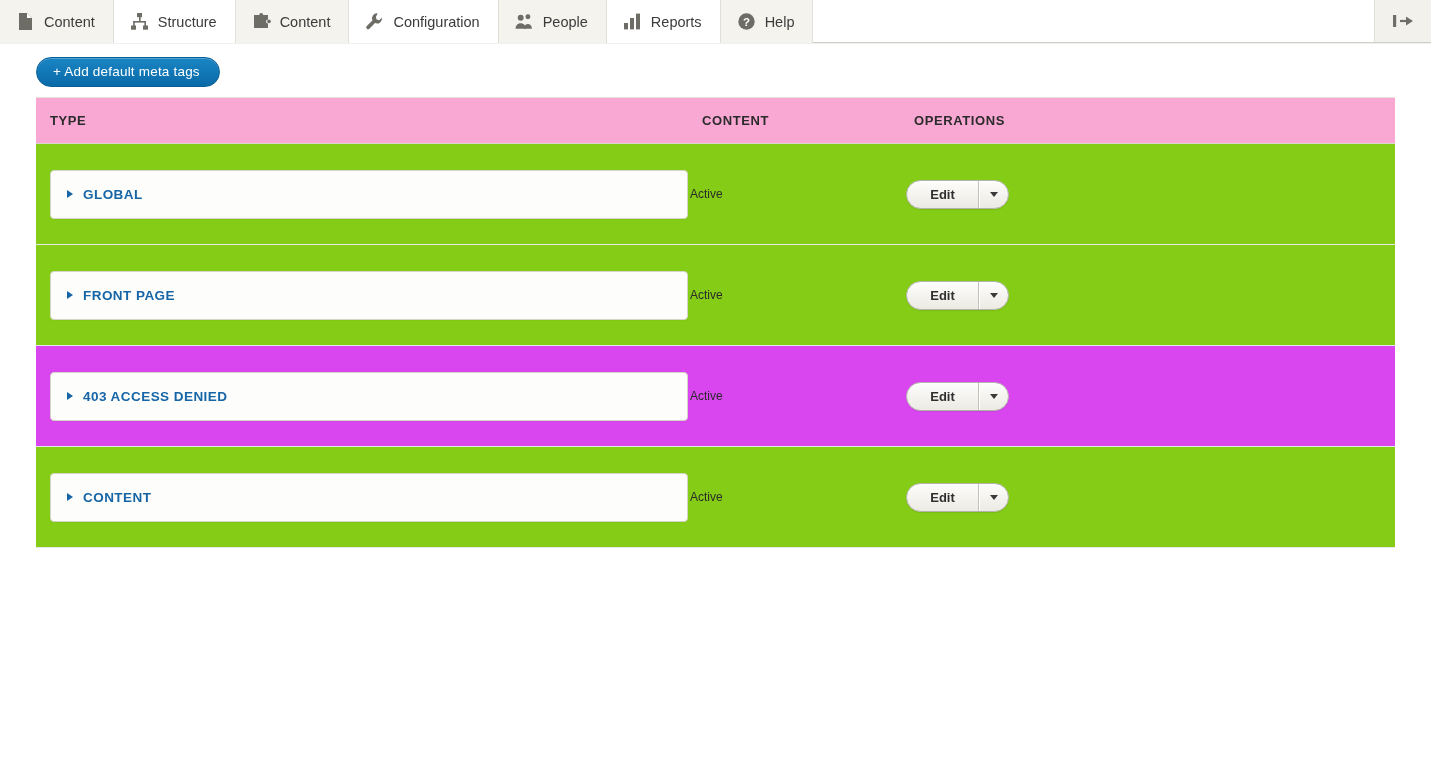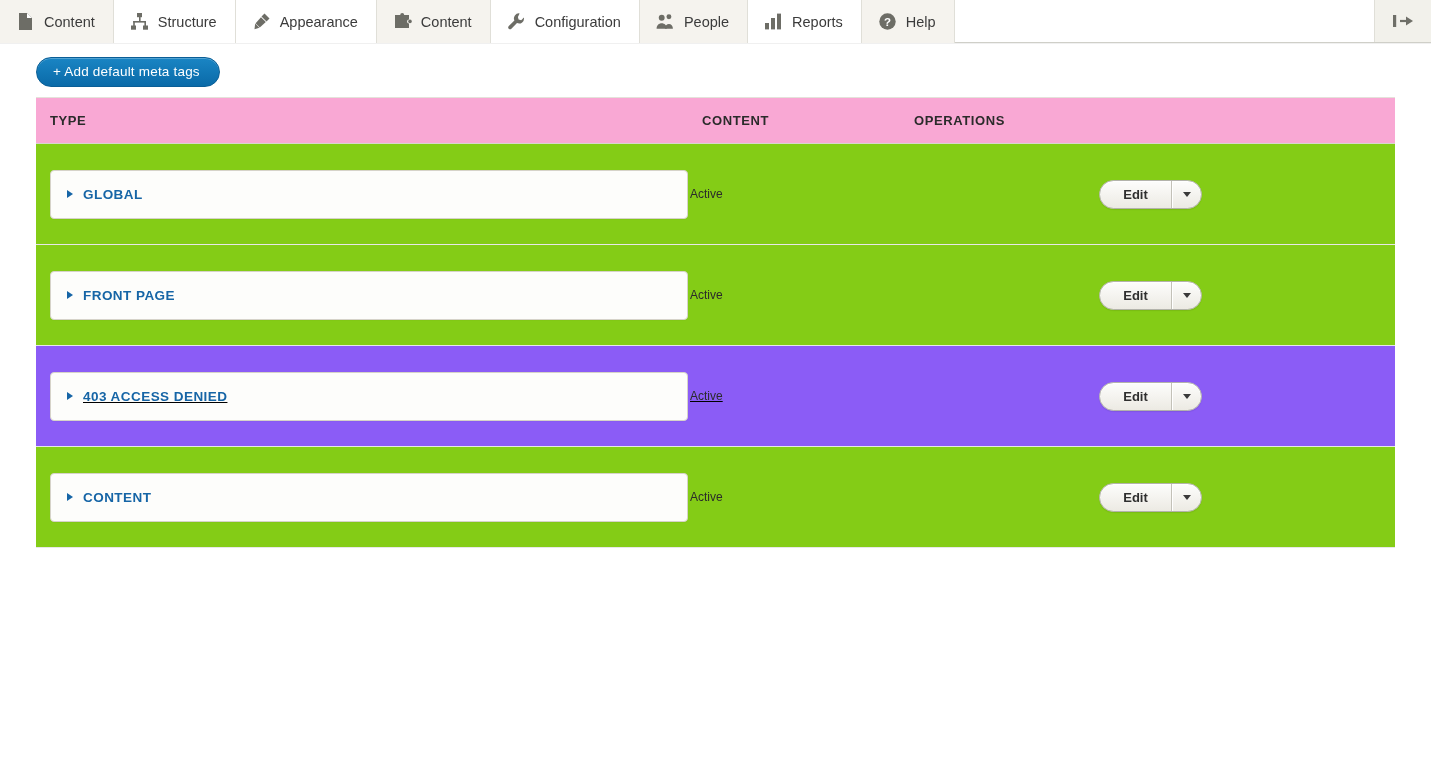--- a/index.html
+++ b/index.html
@@ -98,34 +98,34 @@
     color: #2b2b2b;
     padding: 15px 0 15px 14px;
     height: 46px;
     vertical-align: middle;
   }
   th.col-type   { width: 652px; }
   th.col-status { width: 212px; }
   th.col-ops    { width: 495px; }
 
   #meta-table tbody tr { background: #84cc16; }
-  #meta-table tbody tr.highlight { background: #8b5cf6; text-decoration: underline; }
+  #meta-table tbody tr.highlight { background: #d946ef; }
   #meta-table tbody td {
     border-bottom: 1px solid #e7e7e7;
     vertical-align: middle;
     padding: 16px 0 16px 14px;
     height: 101px;
   }
   #meta-table tbody td.cell-status {
     font-size: 12px;
     color: #2b2b2b;
     padding-left: 2px;
     margin-left: 35px;
   }
-  #meta-table tbody td.cell-ops { padding-left: 6px; text-align: center; }
+  #meta-table tbody td.cell-ops { padding-left: 6px; }
 
   
   .details {
     border: 1px solid #d6d3c9;
     border-radius: 4px;
     background: #fdfdfb;
     height: 49px;
     display: flex;
     align-items: center;
     padding: 0 16px;
@@ -202,30 +202,20 @@
           <rect x="7" y="1" width="5" height="4.2" fill="#6d6d66"></rect>
           <rect x="1" y="13.5" width="5" height="4.2" fill="#6d6d66"></rect>
           <rect x="13" y="13.5" width="5" height="4.2" fill="#6d6d66"></rect>
           <rect x="9" y="5" width="1.6" height="4" fill="#6d6d66"></rect>
           <rect x="3.2" y="9" width="12.6" height="1.6" fill="#6d6d66"></rect>
           <rect x="3.2" y="9" width="1.6" height="5" fill="#6d6d66"></rect>
           <rect x="14.4" y="9" width="1.6" height="5" fill="#6d6d66"></rect>
         </svg>
       </span>
       <span>Structure</span>
-    </div>
-    <div class="tab">
-      <span class="ico">
-        <svg width="19" height="19" viewBox="0 0 19 19">
-          <path d="M12.5 1.5l5 5-3 3-5-5z" fill="#6d6d66"></path>
-          <path d="M9 5.2l4.8 4.8-6 5.4-4.2-4.2z" fill="#6d6d66"></path>
-          <path d="M3.2 11.6l4.2 4.2-4.9 1.4z" fill="#6d6d66"></path>
-        </svg>
-      </span>
-      <span>Appearance</span>
     </div>
     <div class="tab shaded">
       <span class="ico">
         <svg width="19" height="19" viewBox="0 0 19 19">
           <path d="M2 3h5.2a2 2 0 114 0H16v4.4a2 2 0 100 4V16H2z" fill="#6d6d66"></path>
           <circle cx="17" cy="9.4" r="1.8" fill="#6d6d66"></circle>
         </svg>
       </span>
       <span>Content</span>
     </div>

